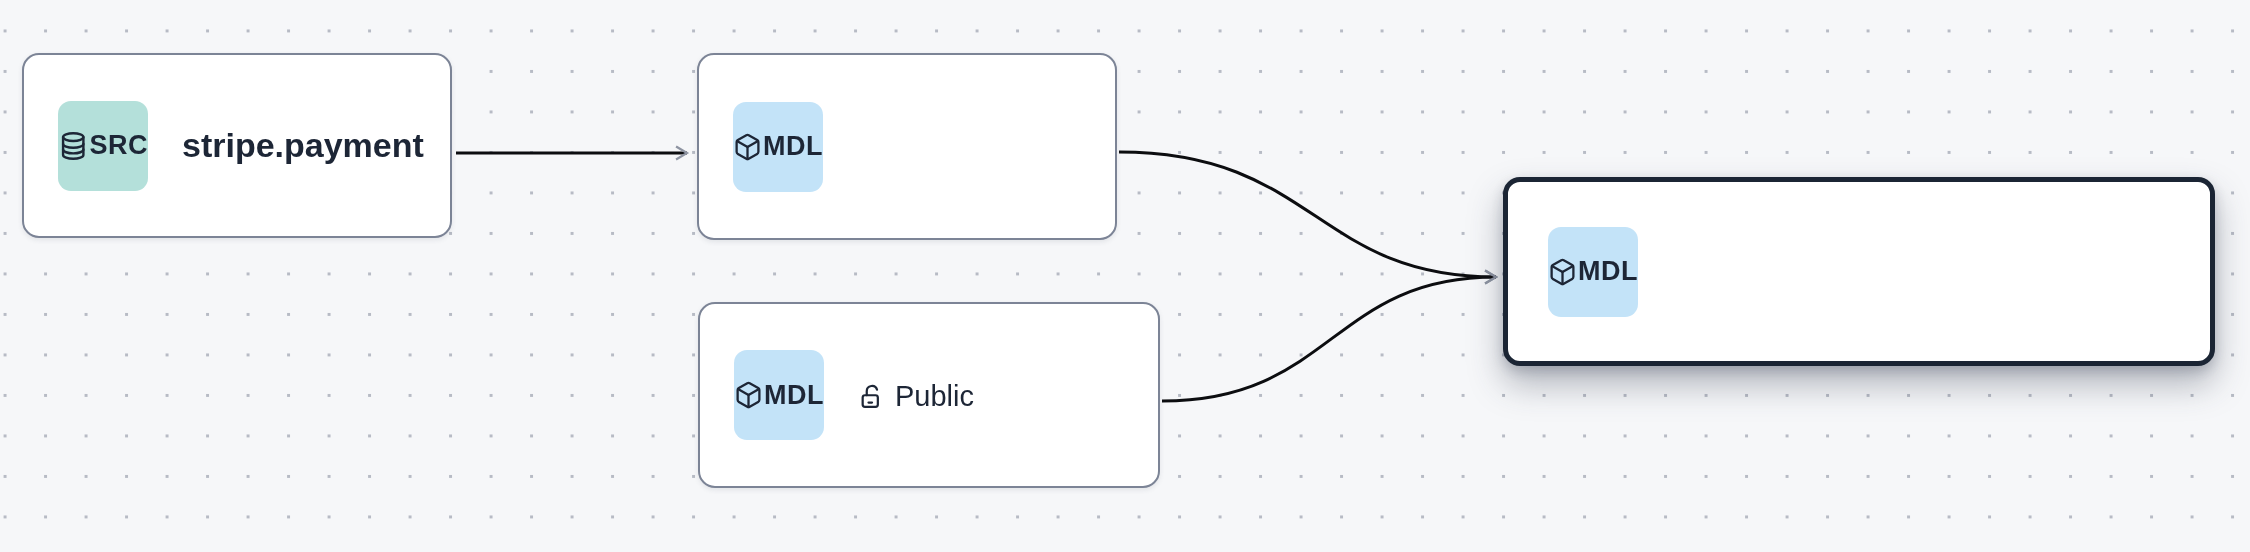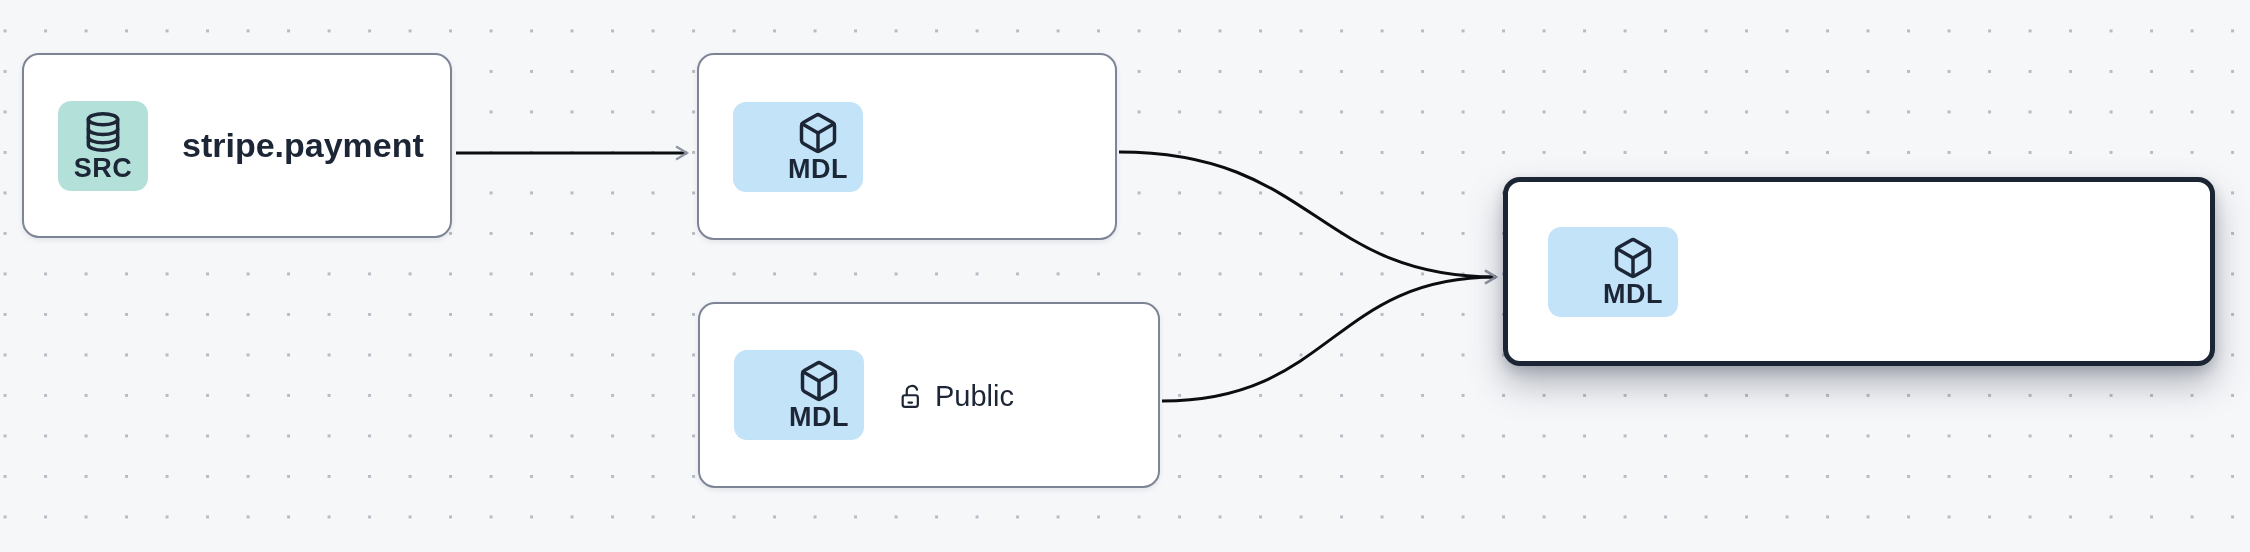--- a/index.html
+++ b/index.html
@@ -38,27 +38,27 @@
   }
   .node.selected {
     border: 5px solid #1b2534;
     box-shadow: 0 18px 34px rgba(45,55,75,0.35), 0 5px 12px rgba(45,55,75,0.20);
   }
   .badge {
     width: 90px; height: 90px;
     border-radius: 13px;
     flex: 0 0 auto;
     display: flex;
-    flex-direction: column;
+    flex-direction: row;
     align-items: center;
     justify-content: center;
     gap: 1px;
   }
   .badge.src { background: #b4e0da; }
-  .badge.mdl { background: #c3e3f8; padding-left: 40px; }
+  .badge.mdl { background: #c3e3f8; }
   .badge svg { width: 44px; height: 44px; display: block; }
   .badge-label {
     font-size: 27px;
     font-weight: 600;
     letter-spacing: 0.5px;
     color: #1d2636;
     line-height: 1;
   }
   .node-text { display: flex; flex-direction: column; justify-content: center; text-align: right; }
   .node-title {

